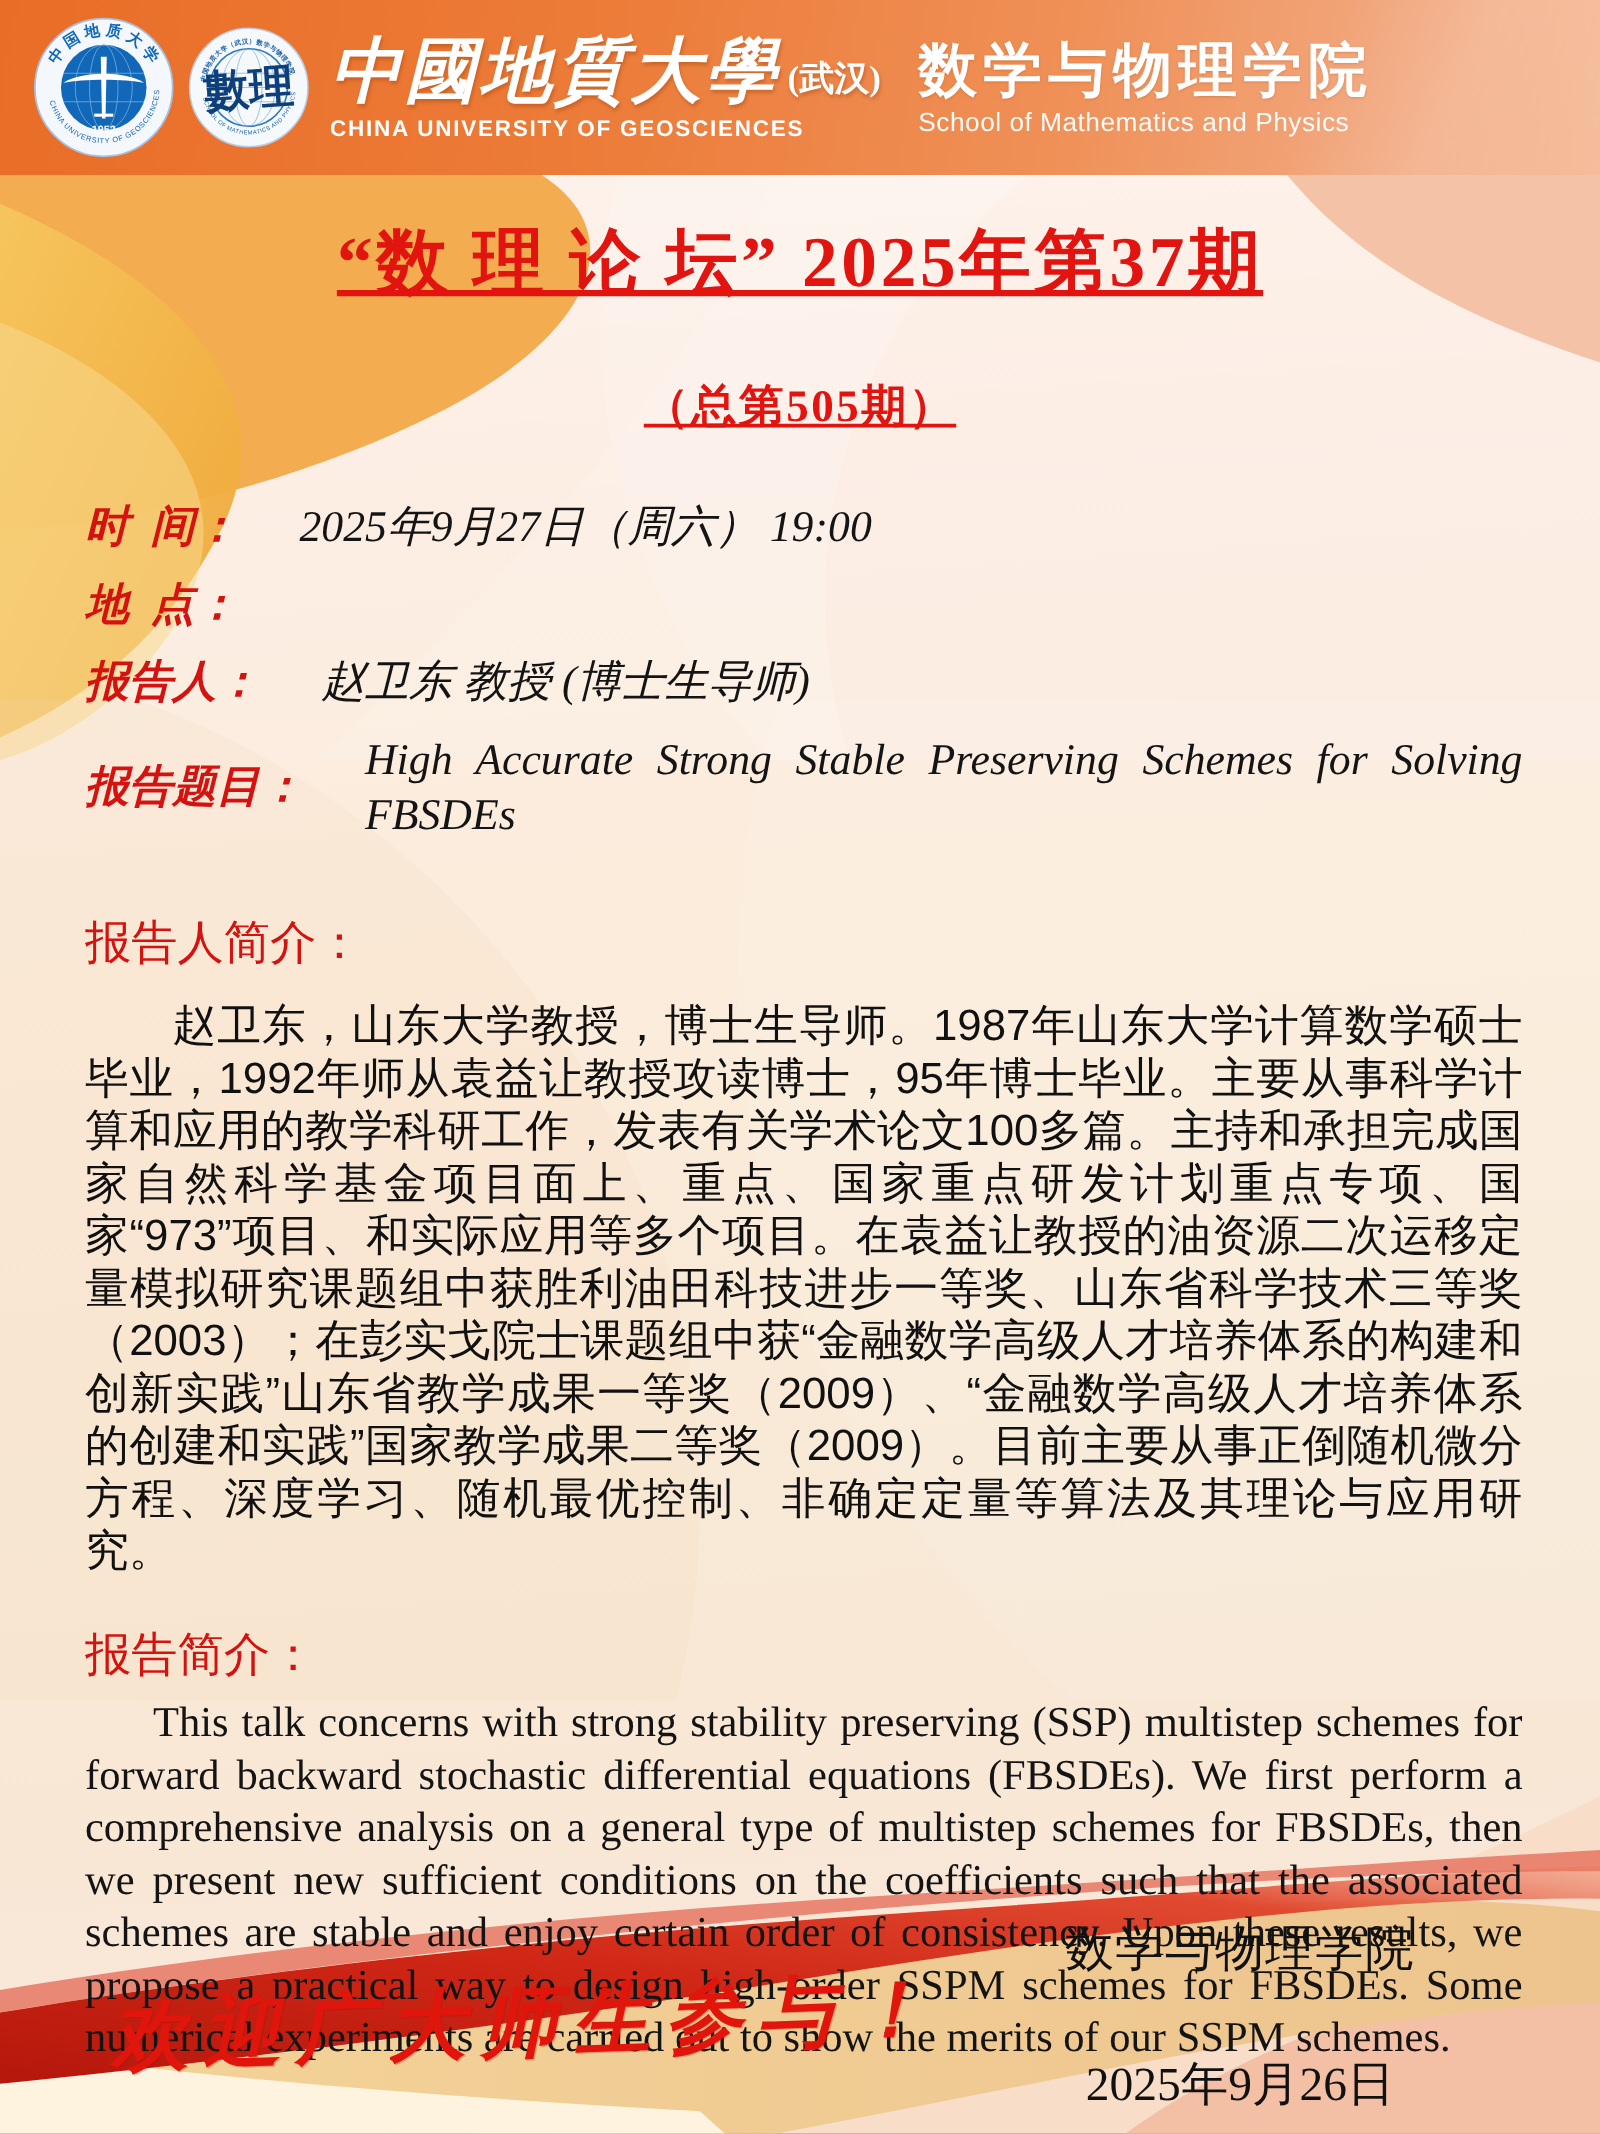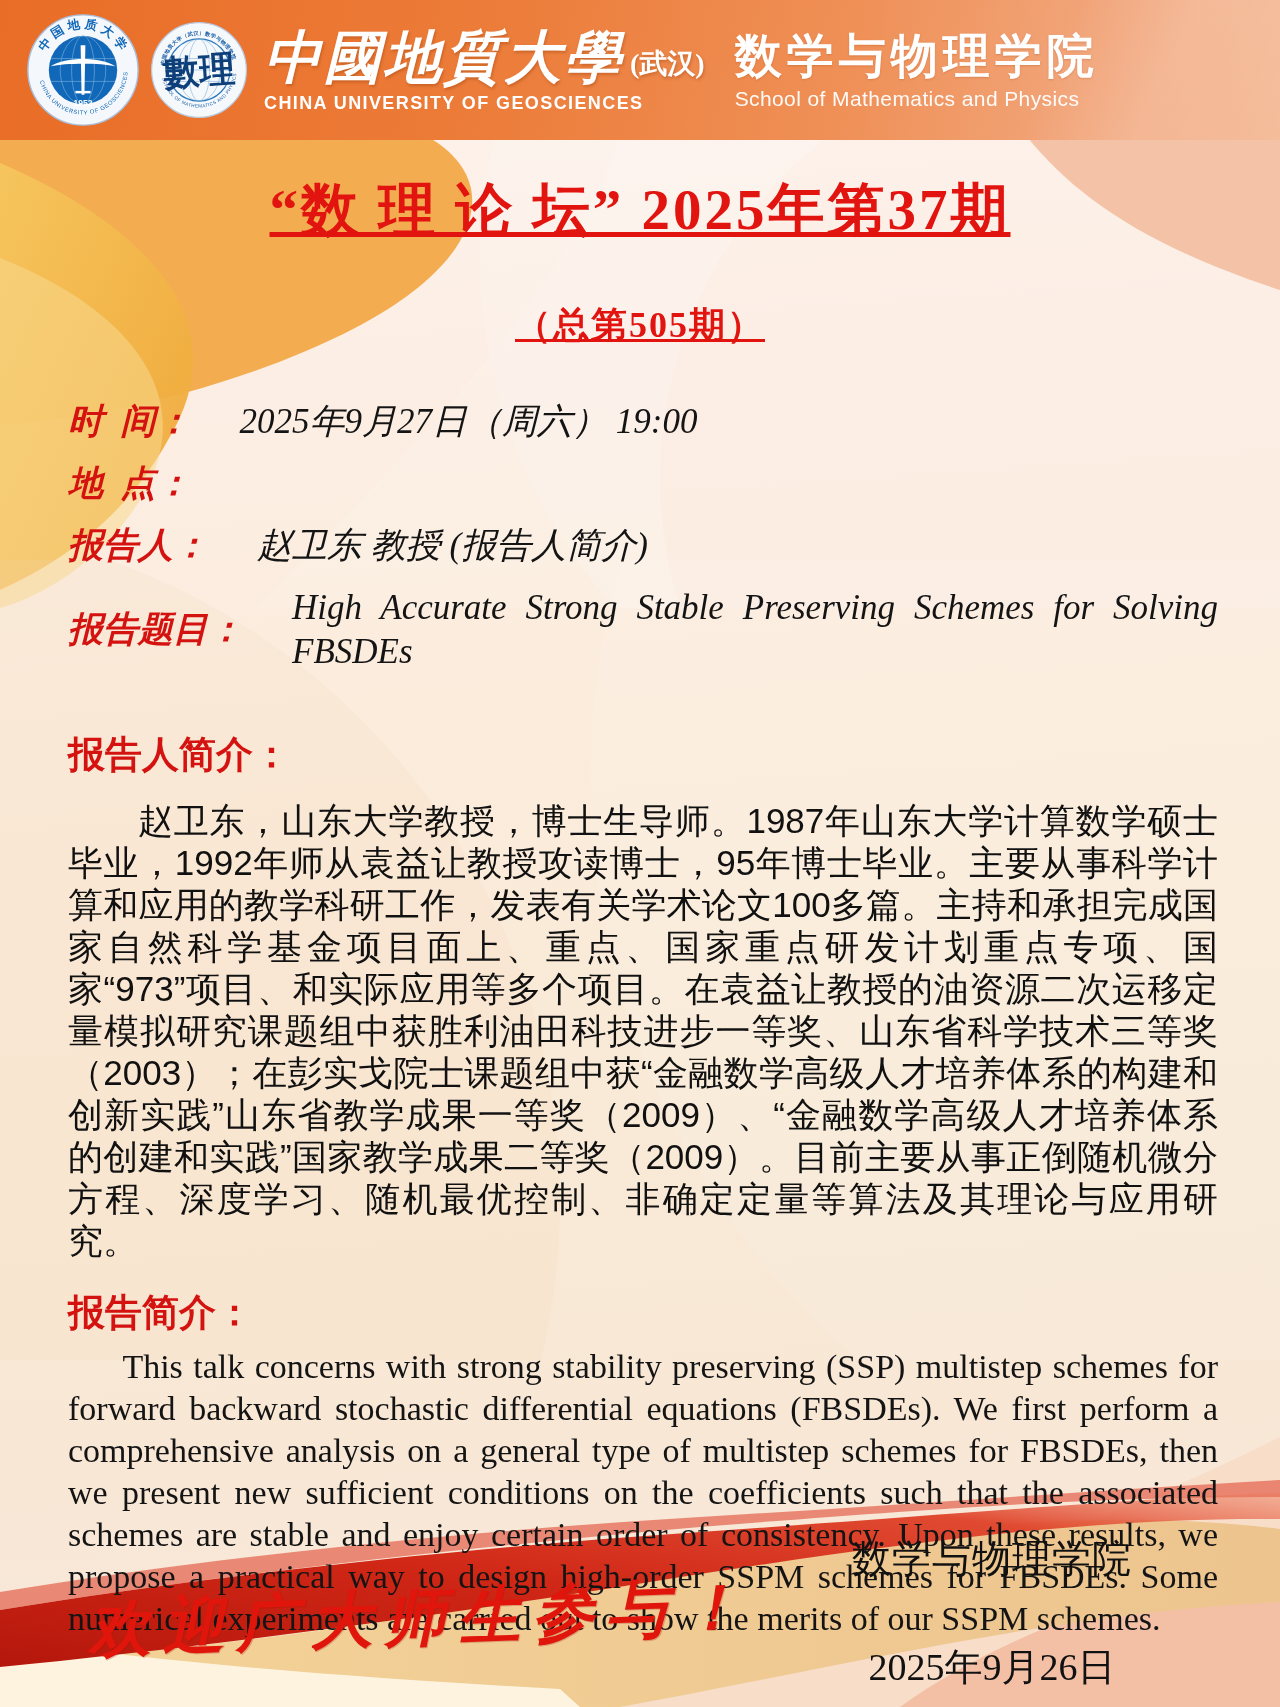--- a/index.html
+++ b/index.html
@@ -38,26 +38,26 @@
   .title2{top:301px;font-size:36px;letter-spacing:2px;}
 
   
   .content{position:absolute;top:400px;left:68px;right:62px;z-index:4;}
   .info-row{display:flex;align-items:center;margin-bottom:18px;font-style:italic;}
   .info-label{flex:0 0 auto;font-family:"Liberation Serif","DejaVu Serif",serif;font-weight:bold;
     color:#d41310;font-size:35px;line-height:44px;white-space:pre;margin-right:14px;}
   .info-value{font-family:"Liberation Serif","DejaVu Serif",serif;color:#141414;font-size:35px;line-height:44px;margin-left:35px;}
   .info-value.en{text-align:justify;}
 
-  .section-head{font-family:"Liberation Serif","DejaVu Serif",serif;font-weight:bold;color:#d41310;
+  .section-head{font-family:"Liberation Serif","DejaVu Serif",serif;font-weight:normal;color:#d41310;
     font-size:37px;line-height:46px;}
   .bio-head{margin-top:58px;}
   .bio-text{margin-top:22px;font-size:35px;line-height:42px;color:#111;text-align:justify;
     text-indent:2em;font-family:"Liberation Sans","DejaVu Sans",sans-serif;}
-  .abs-head{margin-top:28px;}
+  .abs-head{margin-top:40px;}
   .abs-text{margin-top:10px;font-size:34px;line-height:42px;color:#141414;text-align:justify;
     text-indent:1.6em;font-family:"Liberation Serif","DejaVu Serif",serif;}
 
   
   .welcome{position:absolute;left:88px;top:1576px;z-index:6;color:#e0150c;
     font-family:"Liberation Serif","DejaVu Serif",serif;font-weight:bold;font-style:italic;
     font-size:62px;letter-spacing:12px;transform:rotate(-2deg);white-space:nowrap;
     text-shadow:1px 1px 0 rgba(160,20,10,.25);}
   .footer-right{position:absolute;right:128px;top:1532px;z-index:6;width:320px;text-align:center;color:#111;}
   .footer-org{font-size:39px;font-family:"Liberation Sans","DejaVu Sans",sans-serif;letter-spacing:1px;}
@@ -182,21 +182,21 @@
       <span class="info-label">时  间：</span>
       <span class="info-value">2025年9月27日（周六） 19:00</span>
     </div>
 
     <div class="info-row">
       <span class="info-label">地  点：</span>
     </div>
 
     <div class="info-row">
       <span class="info-label">报告人：</span>
-      <span class="info-value">赵卫东 教授 (报告人简介)</span>
+      <span class="info-value">赵卫东 教授 (博士生导师)</span>
     </div>
 
     <div class="info-row">
       <span class="info-label">报告题目：</span>
       <span class="info-value en">High Accurate Strong Stable Preserving Schemes for Solving FBSDEs</span>
     </div>
 
     <div class="section-head bio-head">报告人简介：</div>
     <div class="bio-text">赵卫东，山东大学教授，博士生导师。1987年山东大学计算数学硕士毕业，1992年师从袁益让教授攻读博士，95年博士毕业。主要从事科学计算和应用的教学科研工作，发表有关学术论文100多篇。主持和承担完成国家自然科学基金项目面上、重点、国家重点研发计划重点专项、国家“973”项目、和实际应用等多个项目。在袁益让教授的油资源二次运移定量模拟研究课题组中获胜利油田科技进步一等奖、山东省科学技术三等奖（2003）；在彭实戈院士课题组中获“金融数学高级人才培养体系的构建和创新实践”山东省教学成果一等奖（2009）、“金融数学高级人才培养体系的创建和实践”国家教学成果二等奖（2009）。目前主要从事正倒随机微分方程、深度学习、随机最优控制、非确定定量等算法及其理论与应用研究。</div>
 

